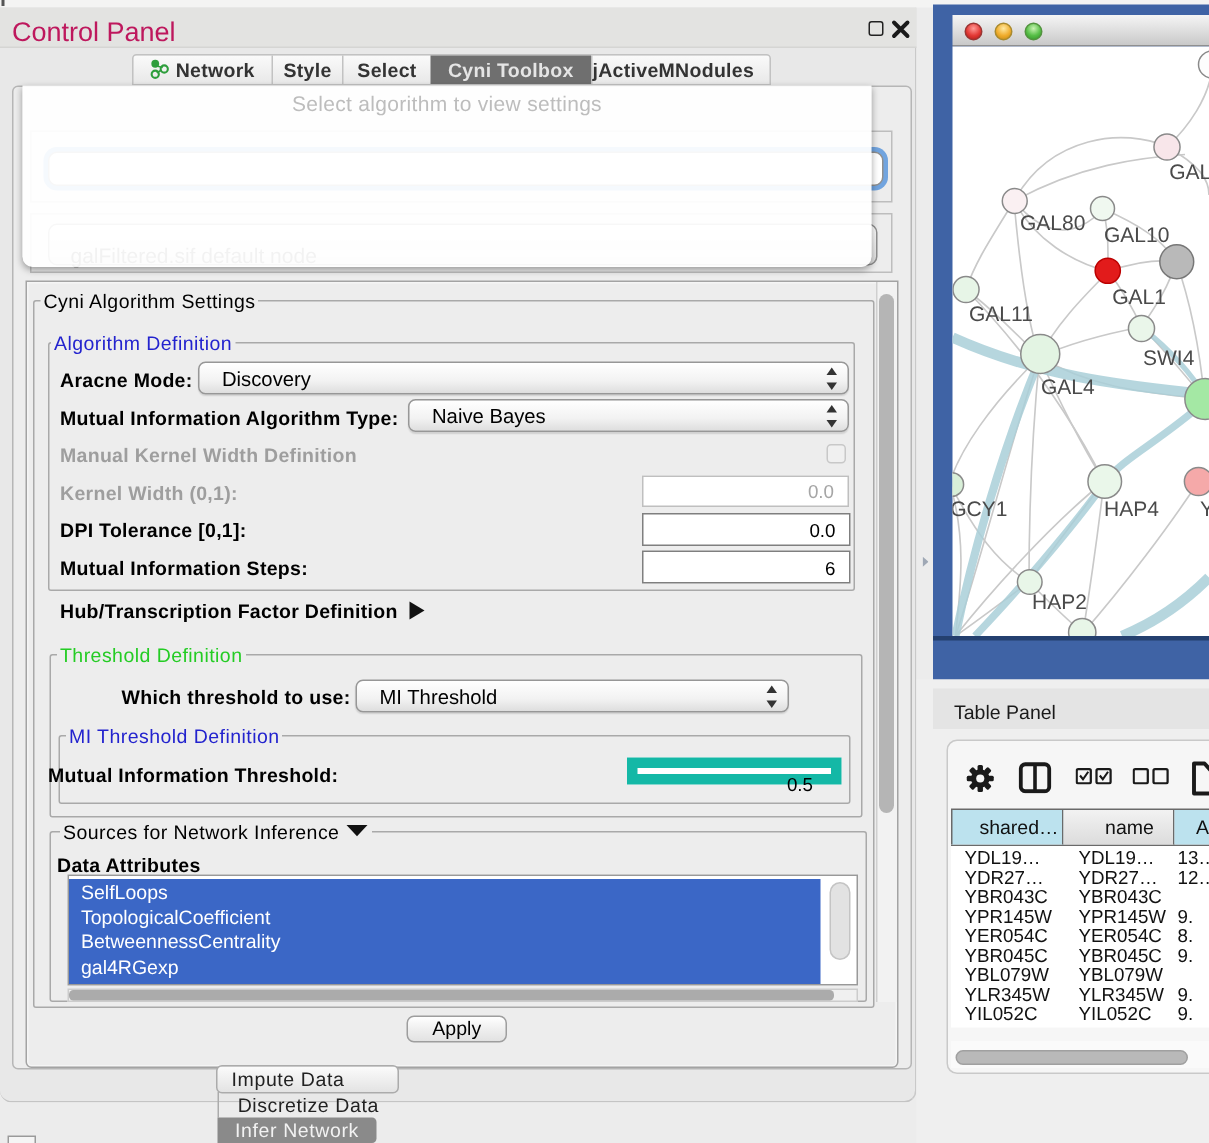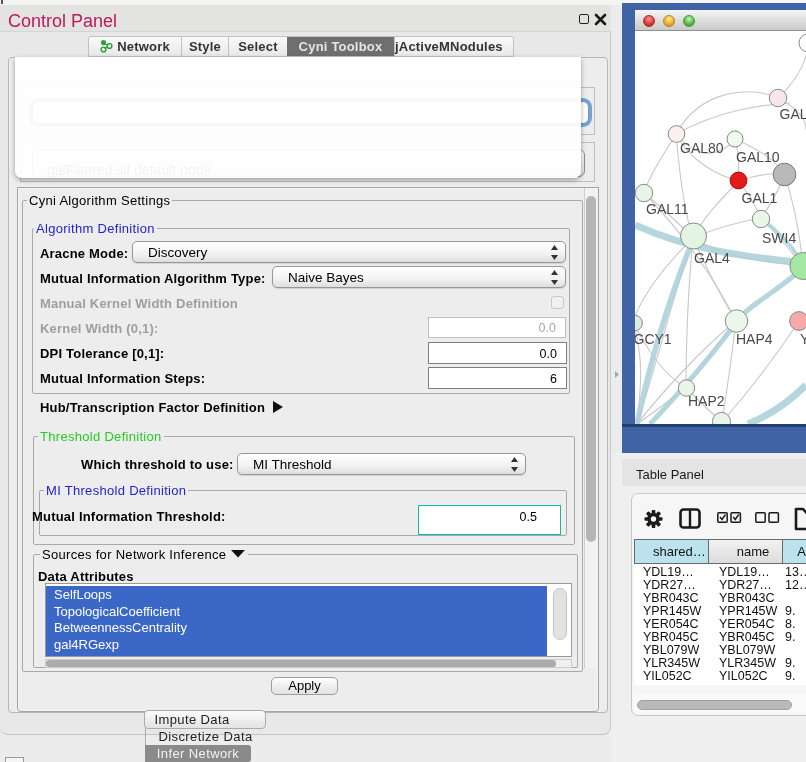--- a/index.html
+++ b/index.html
@@ -107,40 +107,41 @@
   <span class="ct">MI Threshold</span>
   <svg class="arr" viewBox="0 0 9 17">
       <path d="M4.5 1 L8 6 L1 6 Z" fill="#333"></path>
       <path d="M4.5 16 L8 11 L1 11 Z" fill="#333"></path>
     </svg>
 </div>
 <div class="grp" style="left:39px;top:490px;width:528px;height:46px;">
   <span class="gt" style="left:4px;padding:0 2px;color:#2323CE;">MI Threshold Definition</span>
 </div>
 <div class="lbl abs" style="left:32px;top:509px;">Mutual Information Threshold:</div>
-<div class="tf" style="left:418px;top:505px;width:143px;height:30px;border:1px solid #14b8a6;padding:4px 23px 0 0;">0.5</div>
+<div class="tf" style="left:418px;top:505px;width:143px;height:14px;border:7px solid #14b8a6;padding:4px 12px 0 0;">0.5</div>
 
 <div class="grp" style="left:33px;top:554px;width:545px;height:114px;">
   <span class="gt" style="left:6px;padding:0 2px;">Sources for Network Inference <svg width="16" height="9" viewBox="0 0 16 9" style="vertical-align:1px;">
         <path d="M1 1 L15 1 L8 8.5 Z" fill="#111"></path>
       </svg></span>
 </div>
 <div class="lbl abs" style="left:38px;top:569px;">Data Attributes</div>
 <div class="abs" style="left:45px;top:583px;width:527px;height:74px;background:#FFF;border:1px solid #999;overflow:hidden;">
   <div style="position:absolute;left:0;top:2px;width:501px;height:71px;background:#3B67C6;color:#FFF;font-size:13px;line-height:16.5px;padding:1px 0 0 8px;">
     SelfLoops<br>TopologicalCoefficient<br>BetweennessCentrality<br>gal4RGexp
   </div>
   <div style="position:absolute;right:4px;top:4px;width:14px;height:52px;background:#E2E2E2;border:1px solid #C4C4C4;border-radius:7px;"></div>
 </div>
 <div class="abs" style="left:45px;top:659px;width:527px;height:9px;background:#F0F0F0;border:1px solid #CCC;"></div>
 <div class="abs" style="left:46px;top:660px;width:510px;height:7px;background:#ABABAB;border-radius:3px;"></div>
 
 <div class="abs" style="left:271px;top:677px;width:67px;height:18px;background:linear-gradient(#FFFFFF,#EFEFEF 50%,#E2E2E2);border:1px solid #9E9E9E;border-radius:5px;text-align:center;font-size:13px;line-height:16px;color:#000;">Apply</div>
 
 <div class="abs" style="left:15px;top:57px;width:566px;height:121px;background:rgba(255,255,255,0.93);border-radius:0 0 7px 7px;box-shadow:0 2px 5px rgba(0,0,0,0.35);z-index:50;">
+  <div style="position:absolute;top:4px;left:0;width:100%;text-align:center;font-size:14px;letter-spacing:0.2px;color:#BDBDBD;">Select algorithm to view settings</div>
 </div>
 
 <div class="abs" style="left:144px;top:710px;height:19px;display:flex;font-size:13px;letter-spacing:0.4px;color:#222;z-index:5;border:1px solid #ABABAB;border-radius:4px;background:linear-gradient(#FBFBFB,#E3E3E3);flex-direction:column;">
   <div style="width:94px;height:17px;line-height:17px;text-align:center;">Impute Data</div>
   <div style="width:120px;height:17px;line-height:17px;text-align:center;border-left:1px solid #ABABAB;">Discretize Data</div>
   <div style="width:106px;height:17px;line-height:17px;text-align:center;background:#8A8A8A;color:#F2F2F2;border-radius:0 3px 3px 0;">Infer Network</div>
 </div>
 
 <div class="abs" style="left:5px;top:757px;width:19px;height:10px;background:#F5F5F5;border:1.5px solid #9A9A9A;"></div>
 

